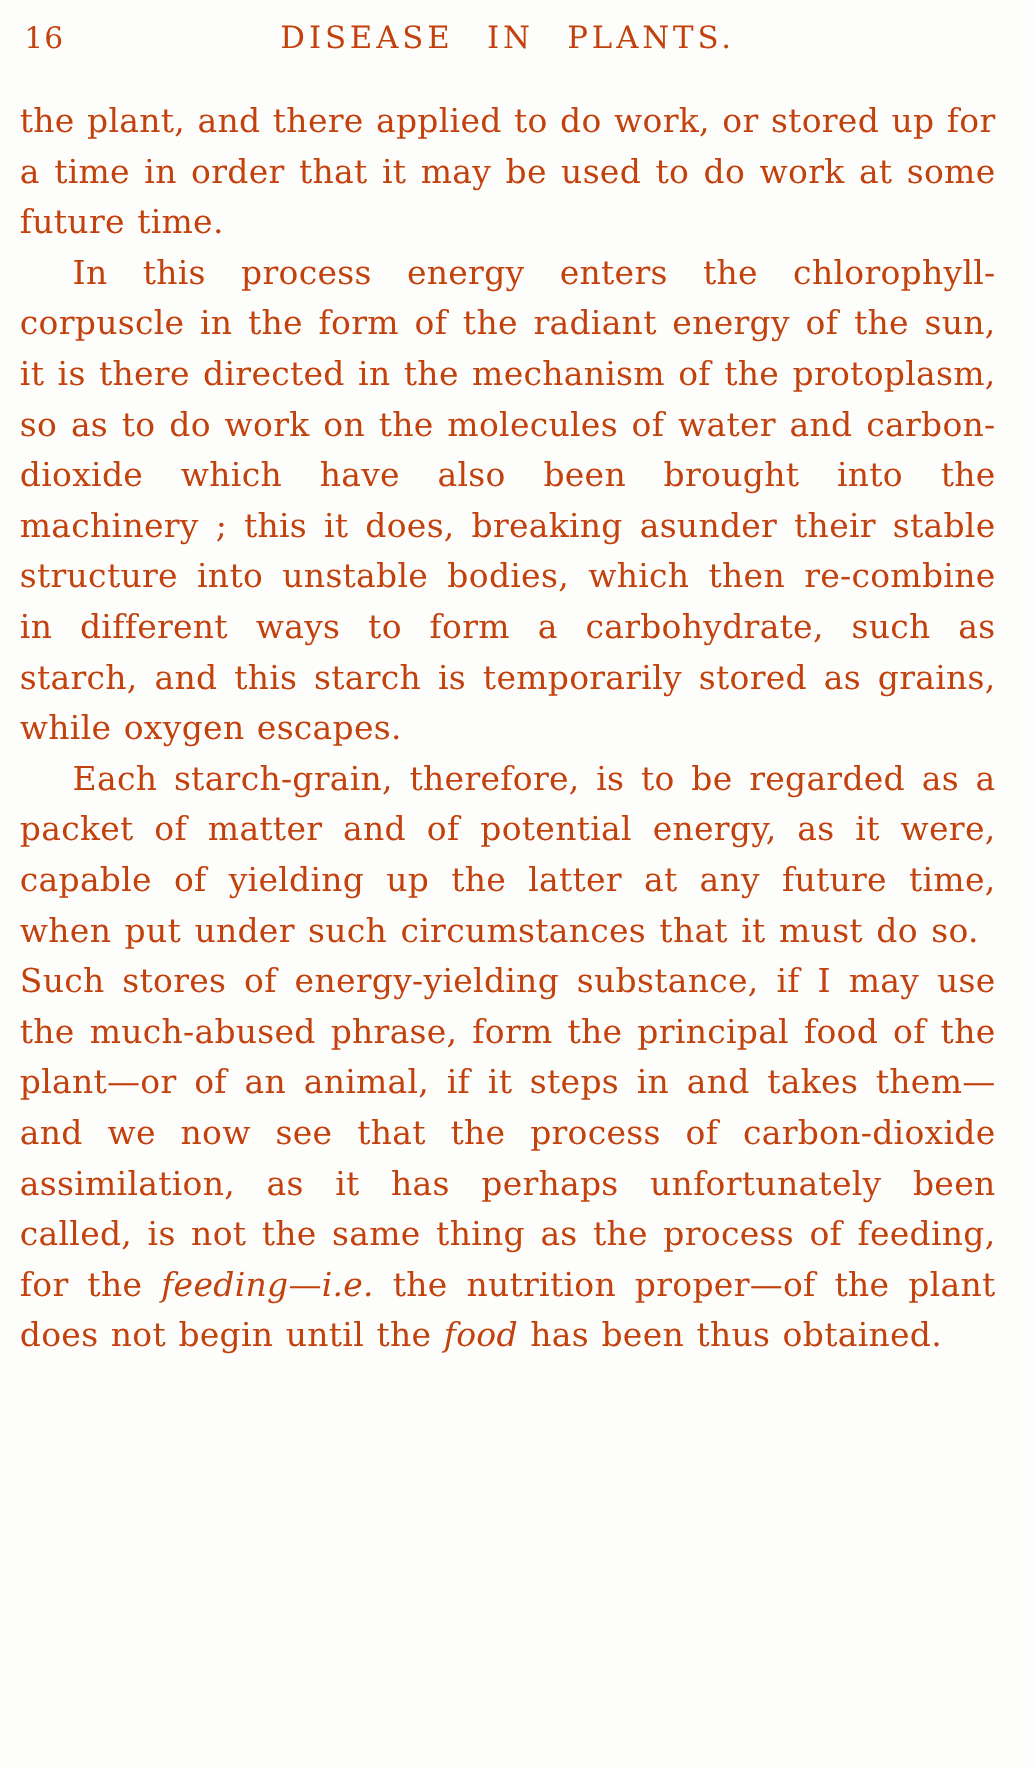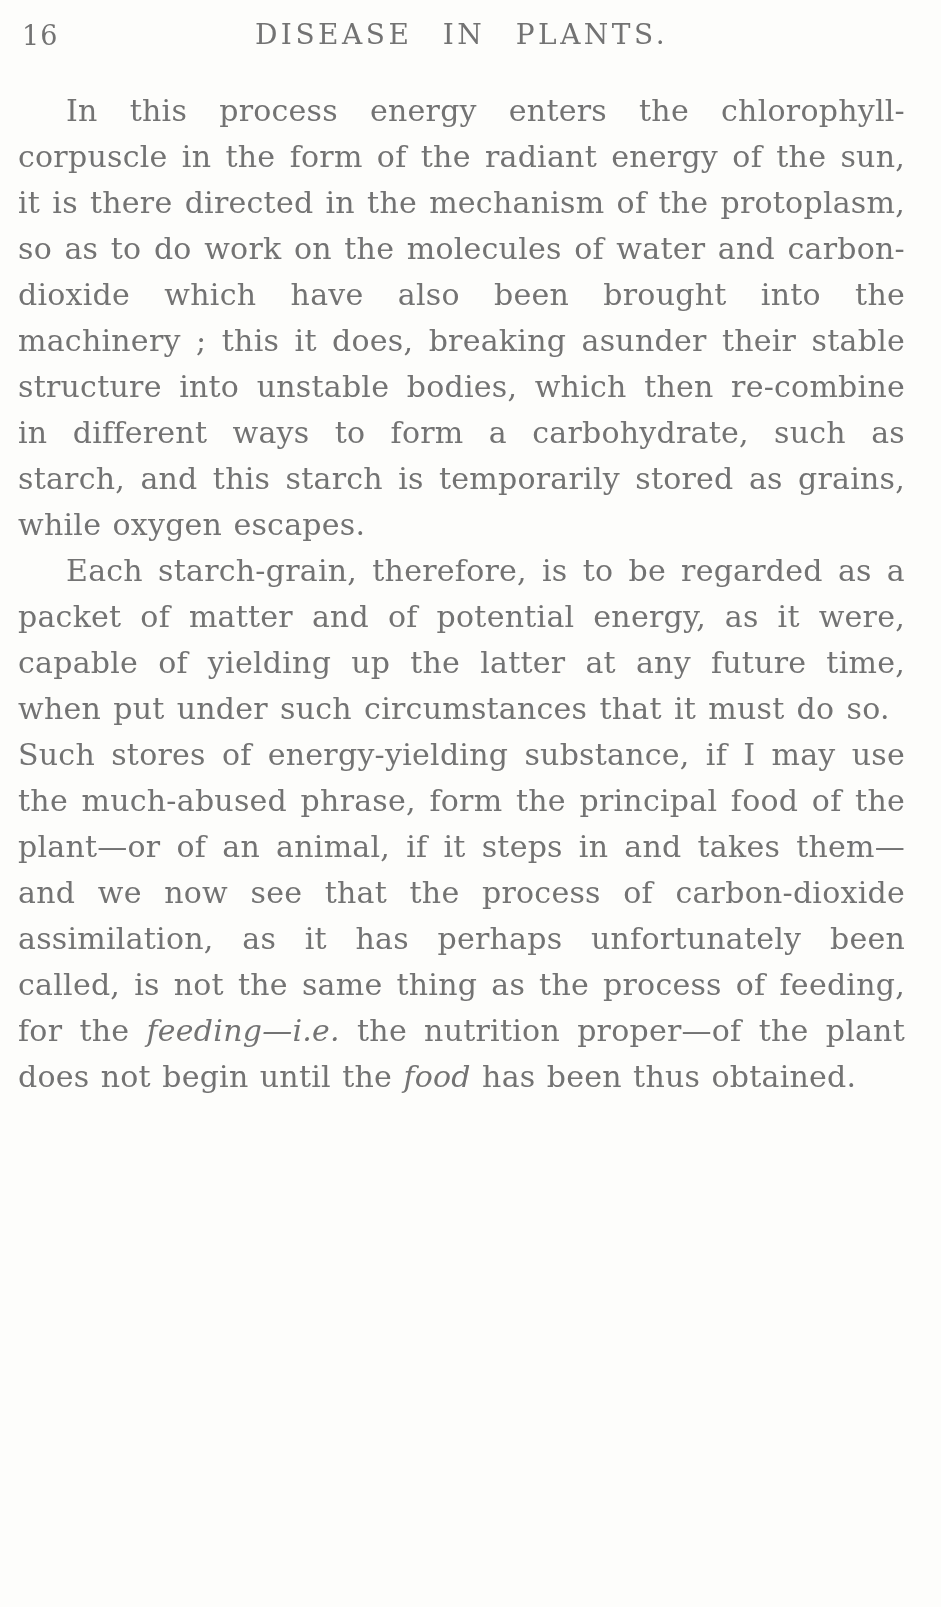--- a/index.html
+++ b/index.html
@@ -6,21 +6,21 @@
     margin: 0;
     padding: 0;
     background: #fbfbf9;
   }
   .page {
     position: relative;
     width: 941px;
     height: 1607px;
     box-sizing: border-box;
     background: #fdfdfb;
-    color: #737373;
+    color: #c2410c;
     font-family: "DejaVu Serif", "Liberation Serif", serif;
     padding: 12px 36px 24px 18px;
     overflow: hidden;
   }
   .page-header {
     position: relative;
     height: 50px;
     margin-bottom: 26px;
   }
   .page-number {
@@ -58,20 +58,21 @@
 
 <div class="page">
 
   <header class="page-header">
     <span class="page-number">16</span>
     <h1 class="running-head">DISEASE IN PLANTS.</h1>
   </header>
 
   <main class="page-body">
 
+    <p class="noindent">the plant, and there applied to do work, or stored up for a time in order that it may be used to do work at some future time.</p>
 
 
     <p class="indent">In this process energy enters the chlorophyll-corpuscle in the form of the radiant energy of the sun, it is there directed in the mechanism of the protoplasm, so as to do work on the molecules of water and carbon-dioxide which have also been brought into the machinery ; this it does, breaking asunder their stable structure into unstable bodies, which then re-combine in different ways to form a carbohydrate, such as starch, and this starch is temporarily stored as grains, while oxygen escapes.</p>
 
     <p class="indent"><span>Each starch-grain, therefore, is to be regarded as a packet of matter and of potential energy, as it were, capable of yielding up the latter at any future time, when put under such circumstances that it must do so. Such stores of energy-yielding substance, if I may use the much-abused phrase, form the principal food of the plant—or of an animal, if it steps in and takes them—and we now see that the process of carbon-dioxide assimilation, as it has perhaps unfortunately been called, is not the same thing as the process of feeding, for the </span><em>feeding—i.e.</em><span> the nutrition proper—of the plant does not begin until the </span><em>food</em><span> has been thus obtained.</span></p>
 
   </main>
 
 </div>
 

